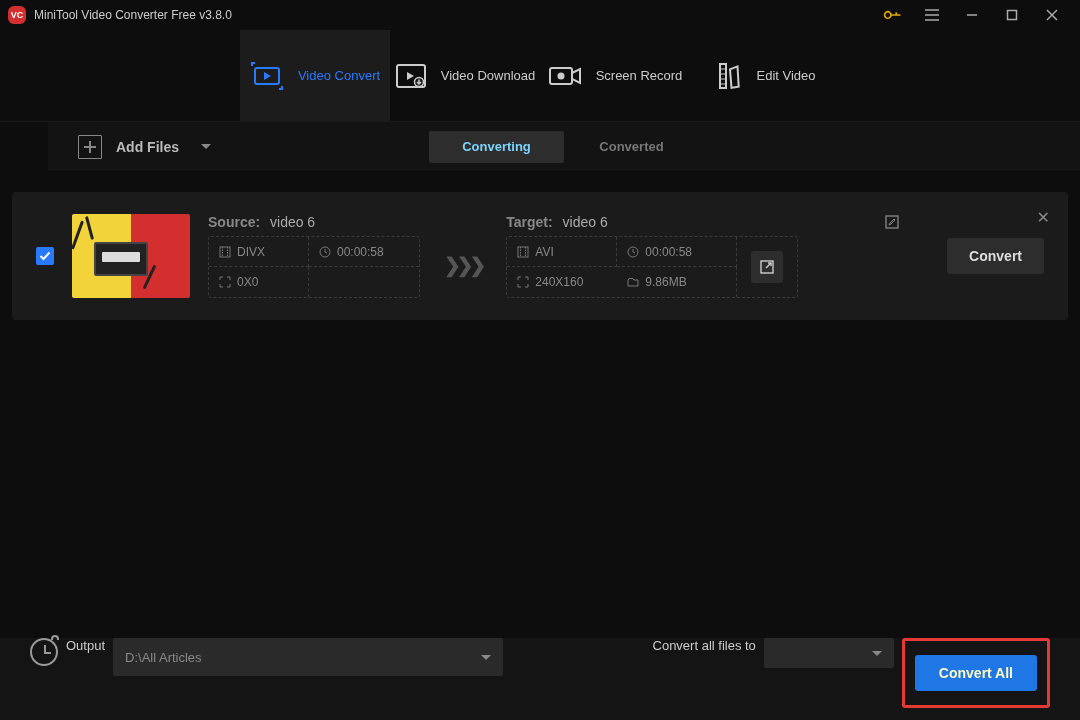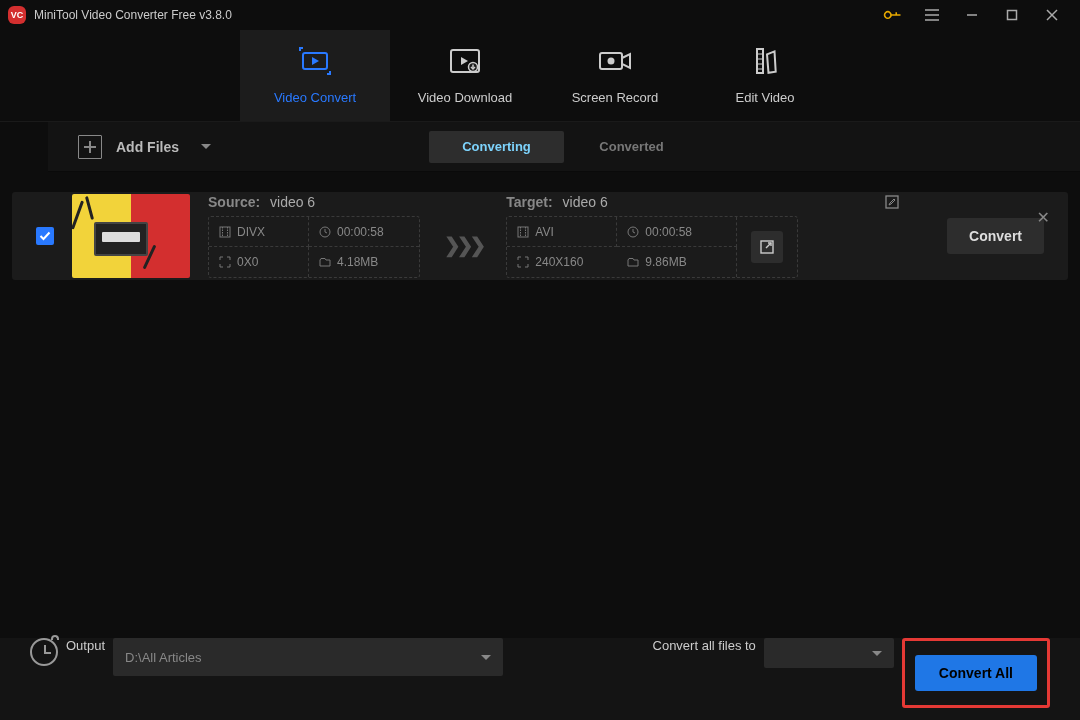--- a/index.html
+++ b/index.html
@@ -8,39 +8,39 @@
 
 .titlebar { height: 30px; background: #0d0d0d; display: flex; align-items: center; padding: 0 8px; }
 .logo { width: 18px; height: 18px; background: #d32f2f; border-radius: 6px; display: flex; align-items: center; justify-content: center; color: #fff; font-size: 9px; font-weight: bold; margin-right: 8px; }
 .app-title { color: #ccc; font-size: 12px; font-weight: 500; }
 .titlebar-spacer { flex: 1; }
 .tb-btn { width: 40px; height: 30px; display: flex; align-items: center; justify-content: center; cursor: pointer; color: #aaa; }
 .key-icon { transform: rotate(-45deg); }
 
 
 .main-tabs { display: flex; justify-content: center; background: #0d0d0d; height: 92px; border-bottom: 1px solid #1a1a1a; }
-.main-tab { width: 150px; display: flex; flex-direction: column; align-items: center; justify-content: center; gap: 14px; cursor: pointer; color: #ccc; font-size: 13px; }
+.main-tab { width: 150px; display: flex; flex-direction: row; align-items: center; justify-content: center; gap: 14px; cursor: pointer; color: #ccc; font-size: 13px; }
 .main-tab.active { background: #1c1c1c; color: #2979ff; }
 .main-tab-icon { height: 30px; display: flex; align-items: center; justify-content: center; }
 
 
 .toolbar { height: 50px; background: #131313; display: flex; align-items: center; padding: 0 30px; border-bottom: 1px solid #0a0a0a; }
 .add-files { display: flex; align-items: center; gap: 14px; color: #bbb; font-weight: 600; font-size: 14px; cursor: pointer; }
 .add-files-icon { width: 24px; height: 24px; border: 1.5px solid #888; border-radius: 1px; position: relative; }
 .add-files-icon::before { content: ""; position: absolute; left: 5px; top: 10px; width: 12px; height: 2px; background: #888; }
 .add-files-icon::after { content: ""; position: absolute; left: 10px; top: 5px; width: 2px; height: 12px; background: #888; }
 .dd-caret { width: 0; height: 0; border-left: 5px solid transparent; border-right: 5px solid transparent; border-top: 5px solid #888; margin-left: 8px; }
 .sub-tabs { display: flex; gap: 0; position: absolute; left: 50%; transform: translateX(-50%); }
 .sub-tab { width: 135px; height: 32px; display: flex; align-items: center; justify-content: center; font-size: 13px; font-weight: 600; cursor: pointer; border-radius: 2px; }
 .sub-tab.active { background: #2d2d2d; color: #7dd3fc; }
 .sub-tab.inactive { color: #777; }
 
 
 .list-area { flex: 1; padding: 20px 12px; background: #0d0d0d; overflow-y: auto; }
-.file-card { background: #1b1b1b; border-radius: 3px; padding: 2px 24px; display: flex; align-items: center; gap: 18px; position: relative; }
+.file-card { background: #1b1b1b; border-radius: 3px; padding: 22px 24px; display: flex; align-items: center; gap: 18px; position: relative; }
 .chk { width: 18px; height: 18px; background: #2979ff; border-radius: 2px; display: flex; align-items: center; justify-content: center; cursor: pointer; }
 .thumb { width: 118px; height: 84px; border-radius: 2px; position: relative; overflow: hidden; flex-shrink: 0; }
 .thumb-left { position: absolute; left: 0; top: 0; width: 50%; height: 100%; background: #f2d33a; }
 .thumb-right { position: absolute; right: 0; top: 0; width: 50%; height: 100%; background: #d32f2f; }
 .cassette { position: absolute; left: 22px; top: 28px; width: 54px; height: 34px; background: #222; border: 2px solid #444; border-radius: 2px; }
 .cassette::before { content: ""; position: absolute; left: 6px; top: 8px; width: 38px; height: 10px; background: #ddd; border-radius: 1px; }
 .curl { position: absolute; width: 3px; background: #222; border-radius: 2px; }
 
 .info-block { display: flex; flex-direction: column; gap: 6px; }
 .info-title { font-size: 14px; color: #888; font-weight: 600; }
@@ -71,21 +71,21 @@
 .sched-icon { width: 28px; height: 28px; border: 2px solid #999; border-radius: 50%; position: relative; cursor: pointer; }
 .sched-icon::before { content: ""; position: absolute; left: 12px; top: 5px; width: 2px; height: 9px; background: #999; }
 .sched-icon::after { content: ""; position: absolute; left: 12px; top: 12px; width: 7px; height: 2px; background: #999; }
 .sched-icon .b2 { position: absolute; top: -5px; right: -3px; width: 8px; height: 5px; border: 2px solid #999; border-bottom: none; border-radius: 5px 5px 0 0; }
 .output-label { font-size: 13px; color: #ccc; }
 .output-select { width: 390px; height: 38px; background: #2a2a2a; border: none; border-radius: 2px; color: #888; font-size: 13px; padding: 0 12px; display: flex; align-items: center; justify-content: space-between; cursor: pointer; }
 .footer-spacer { flex: 1; }
 .convert-to-label { font-size: 13px; color: #ccc; }
 .convert-to-select { width: 130px; height: 30px; background: #2a2a2a; border-radius: 2px; display: flex; align-items: center; justify-content: flex-end; padding: 0 12px; cursor: pointer; }
 .convert-all-wrap { border: 3px solid #e53935; border-radius: 3px; padding: 14px 10px; }
-.convert-all-btn { background: #1f77e6; color: #000000; border: none; padding: 10px 24px; font-size: 14px; font-weight: 700; border-radius: 3px; cursor: pointer; }
+.convert-all-btn { background: #1f77e6; color: #fef9c3; border: none; padding: 10px 24px; font-size: 14px; font-weight: 700; border-radius: 3px; cursor: pointer; }
 
 svg { display: block; }
 </style>
 </head>
 <body>
 
 <div class="titlebar">
   <div class="logo">VC</div>
   <div class="app-title">MiniTool Video Converter Free v3.8.0</div>
   <div class="titlebar-spacer"></div>
@@ -221,26 +221,20 @@
         </div>
         <div class="info-cell">
           <svg class="cell-icon" viewBox="0 0 12 12">
               <polyline points="1,4 1,1 4,1" fill="none" stroke="#777" stroke-width="1"></polyline>
               <polyline points="8,1 11,1 11,4" fill="none" stroke="#777" stroke-width="1"></polyline>
               <polyline points="11,8 11,11 8,11" fill="none" stroke="#777" stroke-width="1"></polyline>
               <polyline points="4,11 1,11 1,8" fill="none" stroke="#777" stroke-width="1"></polyline>
             </svg>
           <span>0X0</span>
         </div>
-        <div class="info-cell">
-          <svg class="cell-icon" viewBox="0 0 12 12">
-              <path d="M1 4 L1 10 L11 10 L11 4 L7 4 L6 2.5 L2 2.5 L1 4 Z" fill="none" stroke="#777" stroke-width="1"></path>
-            </svg>
-          <span>4.18MB</span>
-        </div>
       </div>
     </div>
 
     <div class="arrows">❯❯❯</div>
 
     <div class="target-block">
       <div class="target-header">
         <div class="info-title">
           <span>Target:</span>
           <span class="name">video 6</span>

